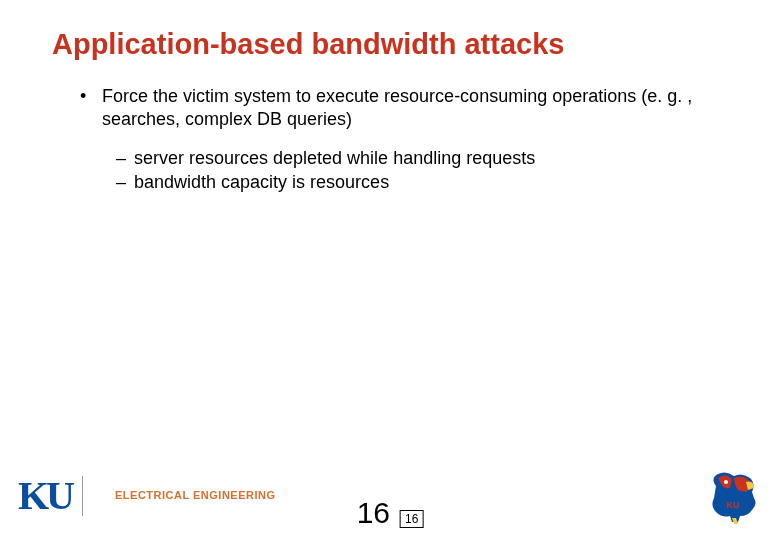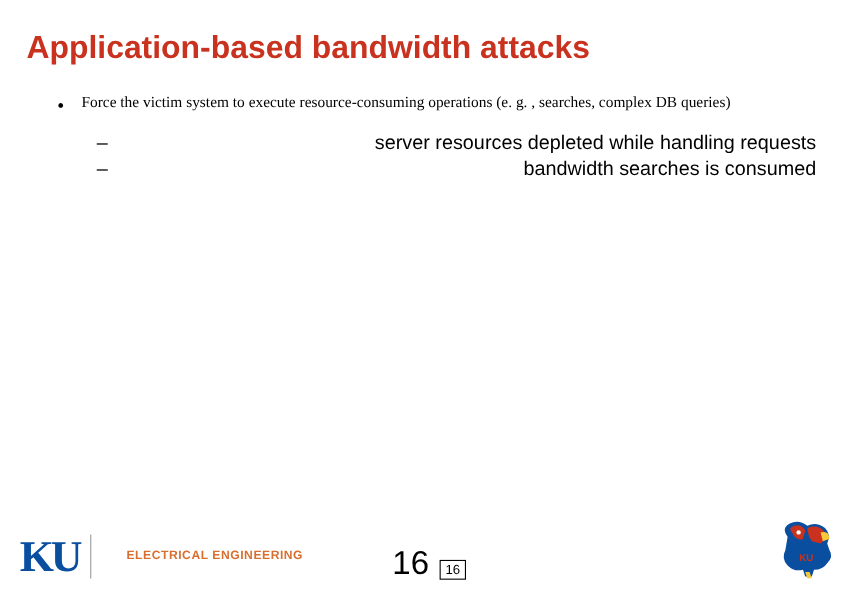--- a/index.html
+++ b/index.html
@@ -7,76 +7,74 @@
     width: 780px;
     height: 540px;
     background: #ffffff;
     font-family: Verdana, Geneva, sans-serif;
     position: relative;
     overflow: hidden;
   }
   .slide {
     width: 100%;
     height: 100%;
-    padding: 28px 38px 0 24px;
+    padding: 28px 38px 0 52px;
     position: relative;
   }
   .title {
     color: #c8321e;
     font-weight: bold;
     font-size: 29px;
     font-family: "Trebuchet MS", Verdana, sans-serif;
     margin-bottom: 24px;
   }
   ul.main-list {
     list-style: none;
     padding-left: 28px;
   }
   ul.main-list > li {
     position: relative;
-    font-size: 14px;
+    font-size: 18px;
     color: #000;
     line-height: 1.3;
     margin-bottom: 6px;
     padding-left: 22px;
-    font-family: Liberation Serif, serif;
   }
   ul.main-list > li::before {
     content: "•";
     position: absolute;
     left: 0;
     top: 0;
     font-size: 18px;
   }
   ul.sub-list {
     list-style: none;
     padding-left: 64px;
     margin-top: 14px;
-    text-align: right;
   }
   ul.sub-list > li {
     position: relative;
     font-size: 18px;
     color: #000;
     line-height: 1.35;
     padding-left: 18px;
   }
   ul.sub-list > li::before {
     content: "–";
     position: absolute;
     left: 0;
     top: 0;
   }
   .footer {
     position: absolute;
     bottom: 14px;
     left: 18px;
     right: 18px;
     display: flex;
-    align-items: flex-end;
+    align-items: center;
     justify-content: space-between;
     height: 60px;
   }
   .ku-logo-block {
     display: flex;
     align-items: center;
     gap: 8px;
   }
   .ku-mark {
     font-family: "Times New Roman", serif;
@@ -130,21 +128,21 @@
 <div class="slide">
 
   <h1 class="title">Application-based bandwidth attacks</h1>
 
   <ul class="main-list">
     <li>Force the victim system to execute resource-consuming operations (e. g. , searches, complex DB queries)</li>
   </ul>
 
   <ul class="sub-list">
     <li>server resources depleted while handling requests</li>
-    <li>bandwidth searches is consumed</li>
+    <li>bandwidth capacity is resources</li>
   </ul>
 
   <div class="footer">
     <div class="ku-logo-block">
       <div class="ku-mark">KU</div>
       <div class="dept">
         <div class="line1">ELECTRICAL ENGINEERING</div>
       </div>
     </div>
 

